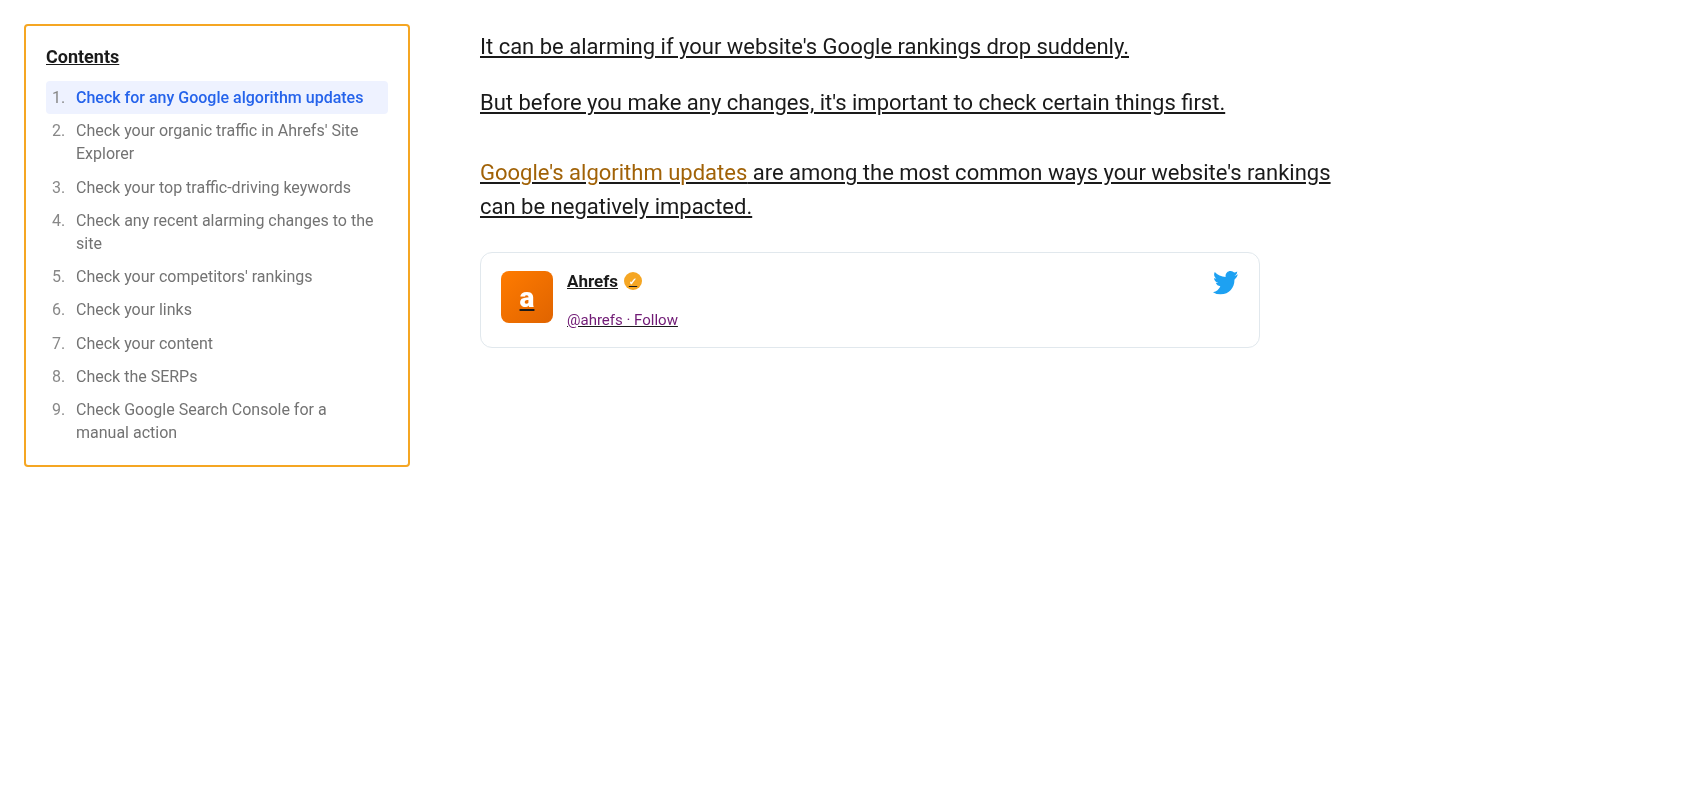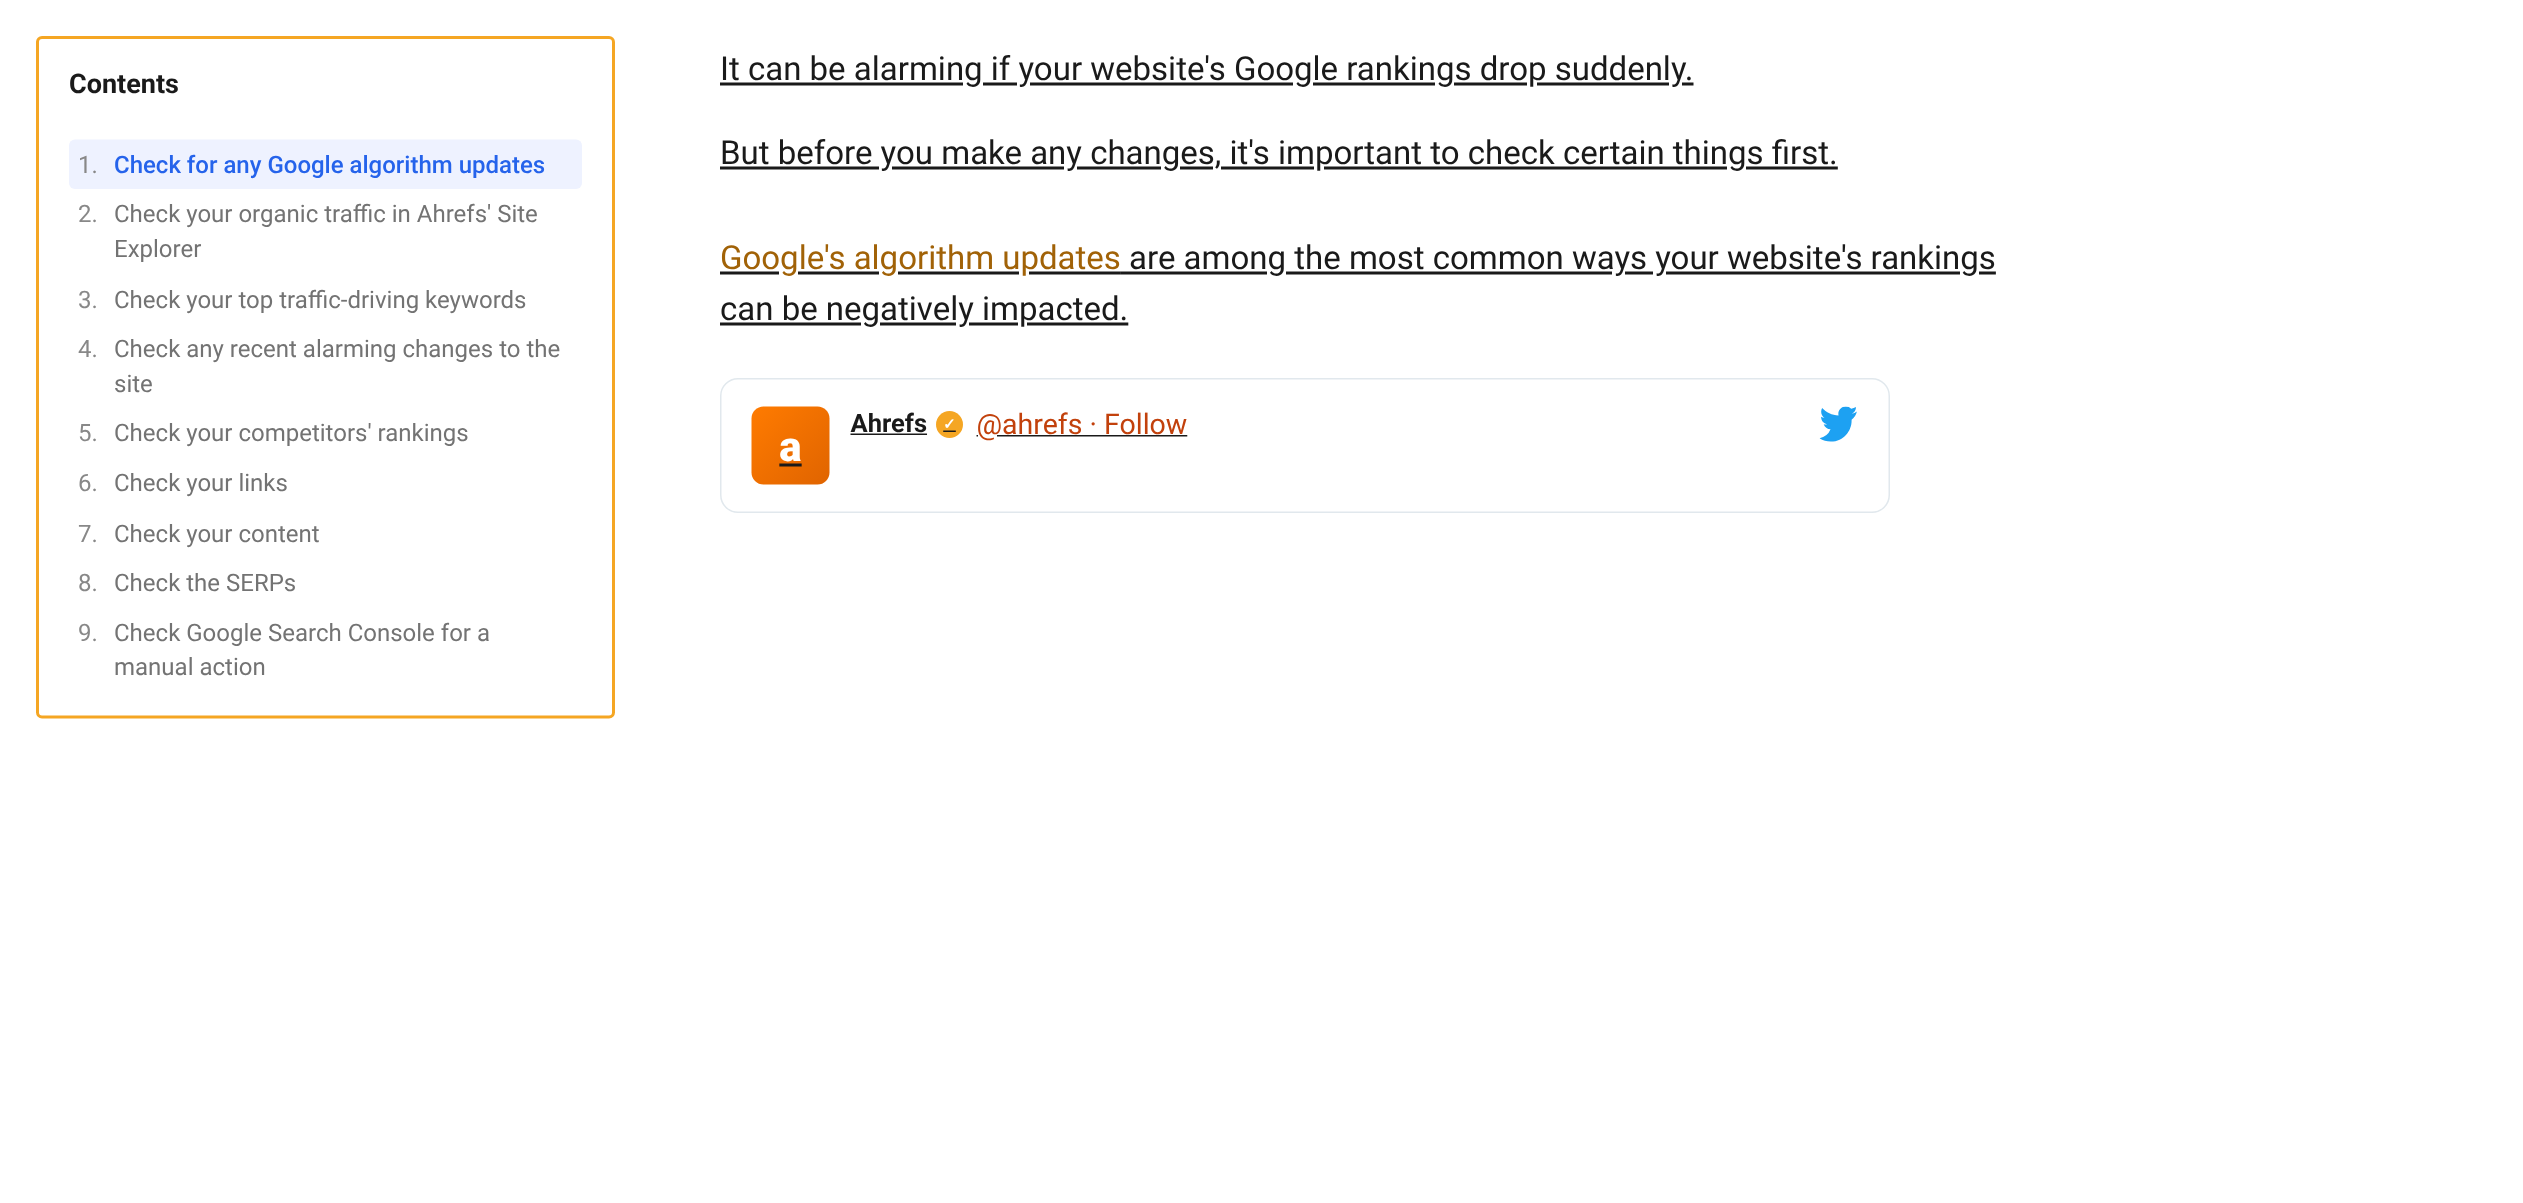--- a/index.html
+++ b/index.html
@@ -27,21 +27,22 @@
     .toc-box {
       border: 2.5px solid #f5a623;
       border-radius: 4px;
       padding: 20px 20px 16px 20px;
     }
 
     .toc-title {
       font-size: 18px;
       font-weight: 700;
       color: #1a1a1a;
-      margin-bottom: 26px;
+      margin-bottom: 14px;
+      text-decoration: underline;
     }
 
     .toc-list {
       list-style: none;
       padding: 0;
     }
 
     .toc-list li {
       display: flex;
       align-items: flex-start;
@@ -143,21 +144,22 @@
       align-items: center;
       justify-content: center;
       flex-shrink: 0;
       font-size: 28px;
       font-weight: 900;
       color: white;
     }
 
     .tweet-meta {
       display: flex;
-      gap: 9px;
+      flex-direction: column;
+      gap: 20px;
     }
 
     .tweet-name-row {
       display: flex;
       align-items: center;
       gap: 6px;
     }
 
     .tweet-name {
       font-size: 17px;
@@ -172,22 +174,22 @@
       border-radius: 50%;
       display: flex;
       align-items: center;
       justify-content: center;
       font-size: 10px;
       color: white;
       font-weight: 900;
     }
 
     .tweet-handle {
-      font-size: 19px;
-      color: #c2410c;
+      font-size: 15px;
+      color: #701a75;
       text-align: right;
     }
 
     .twitter-icon {
       position: absolute;
       top: 18px;
       right: 20px;
       color: #1da1f2;
       font-size: 26px;
     }

